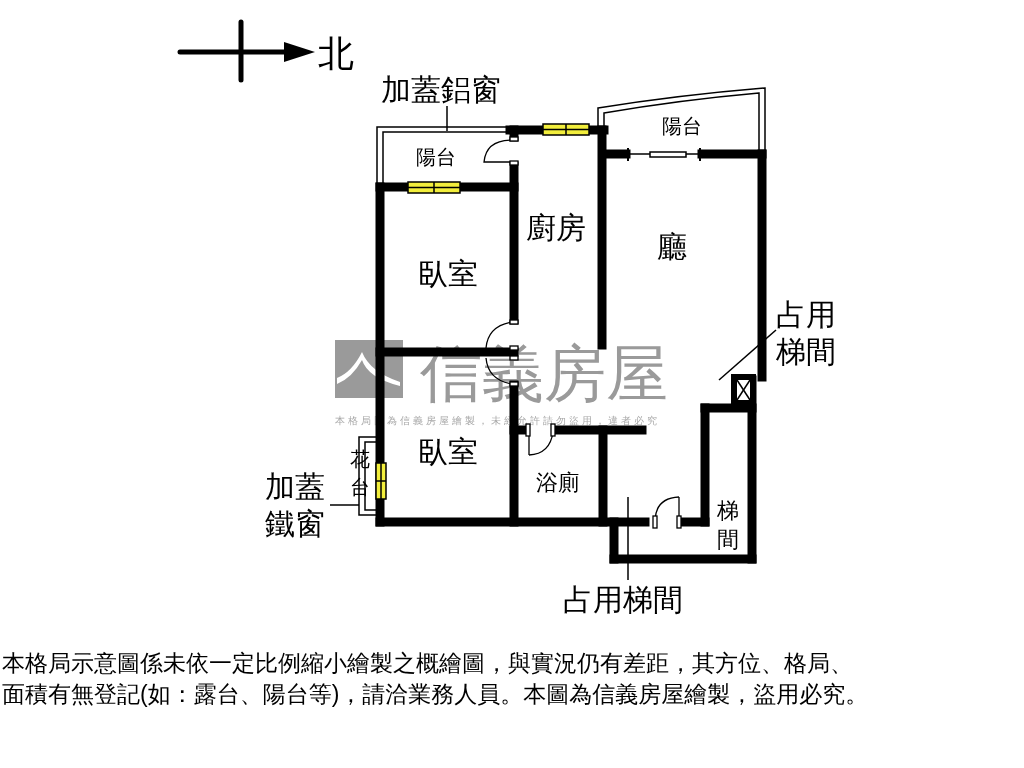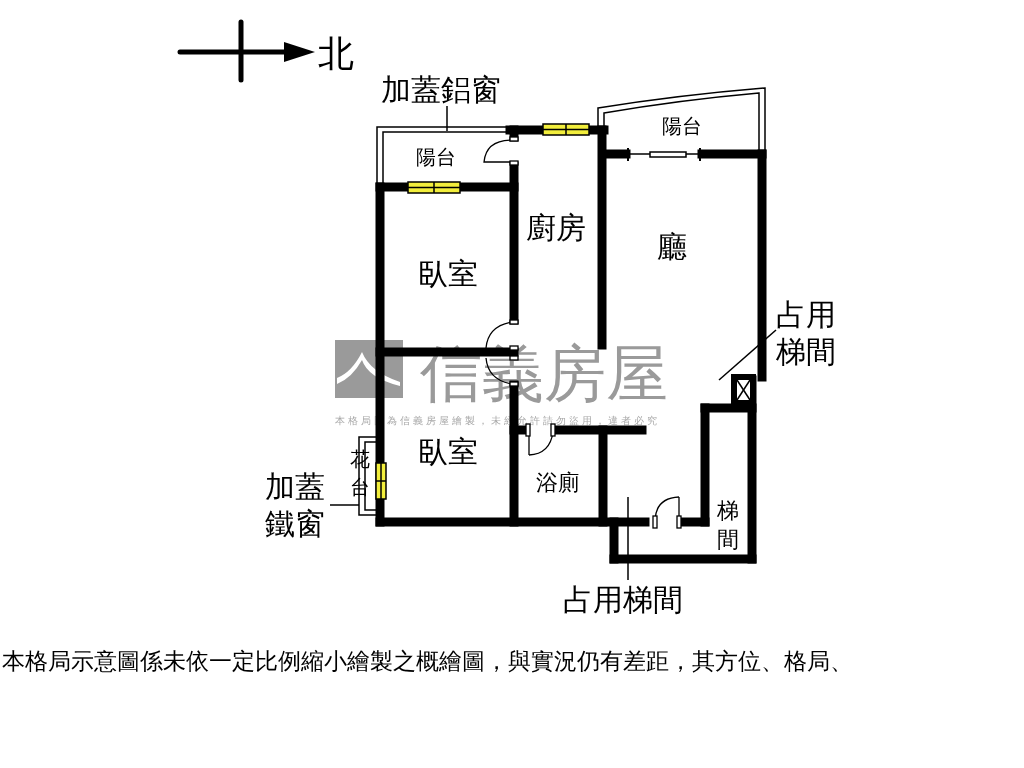--- a/index.html
+++ b/index.html
@@ -3,21 +3,21 @@
 <meta charset="utf-8">
 <style>
   html, body { margin:0; padding:0; background:#ffffff; }
   body { width:1024px; height:768px; position:relative; overflow:hidden;
          font-family: "DejaVu Serif", "Liberation Serif", serif; color:#000; }
   #plan { position:absolute; left:0; top:0; width:1024px; height:640px; }
   .lbl { font-family: "DejaVu Serif", "Liberation Serif", serif; fill:#000; }
   .wm  { font-family: "DejaVu Sans", "Liberation Sans", sans-serif; fill:#9a9a9a; }
   .wm-small { font-family: "DejaVu Sans", "Liberation Sans", sans-serif; fill:#a8a8a8; letter-spacing:3px; }
   #disclaimer { position:absolute; left:2px; top:648px; width:1020px;
-                font-family: Liberation Mono, monospace;
+                font-family: Liberation Sans, sans-serif;
                 font-size:23px; line-height:31px; color:#000; }
   #disclaimer div { white-space:nowrap; }
 </style>
 </head>
 <body>
 
 <svg id="plan" viewBox="0 0 1024 640" xmlns="http://www.w3.org/2000/svg">
 
   <g>
     <g>
@@ -171,13 +171,14 @@
 
   <text class="lbl" x="265" y="497" font-size="30">加蓋</text>
   <text class="lbl" x="265" y="534" font-size="30">鐵窗</text>
   <text class="lbl" x="776" y="325" font-size="30">占用</text>
   <text class="lbl" x="776" y="362" font-size="30">梯間</text>
   <text class="lbl" x="563" y="610" font-size="30">占用梯間</text>
 </svg>
 
 <div id="disclaimer">
   <div>本格局示意圖係未依一定比例縮小繪製之概繪圖，與實況仍有差距，其方位、格局、</div>
+  <div>面積有無登記(如：露台、陽台等)，請洽業務人員。本圖為信義房屋繪製，盜用必究。</div>
 </div>
 
 </body></html>

